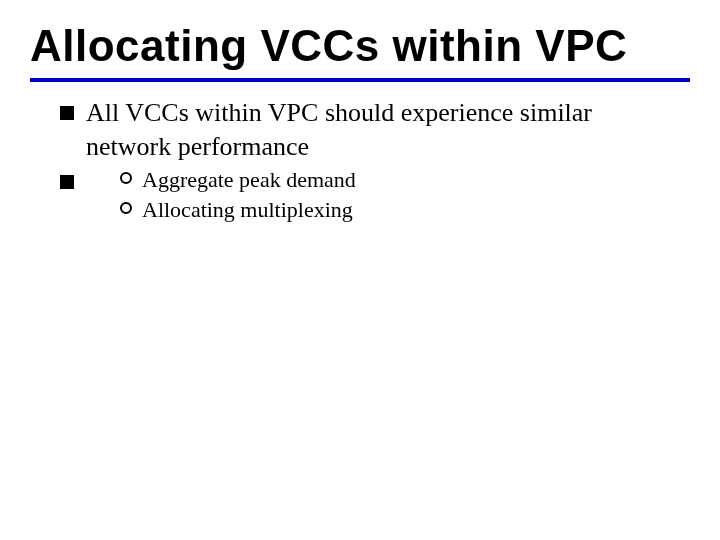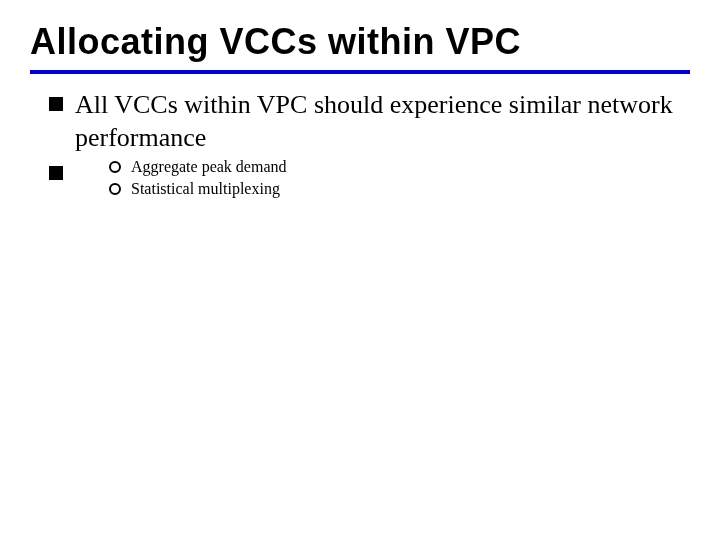--- a/index.html
+++ b/index.html
@@ -13,34 +13,34 @@
   }
   .slide {
     box-sizing: border-box;
     width: 720px;
     height: 540px;
     padding: 22px 30px 0 30px;
   }
   .title {
     font-family: Arial, Helvetica, sans-serif;
     font-weight: 900;
-    font-size: 36px;
+    font-size: 44px;
     letter-spacing: 0.5px;
     color: #000000;
     margin: 0 0 8px 0;
     line-height: 1.1;
   }
   .rule {
     border: none;
     border-top: 4px solid #0000c8;
     margin: 0 0 14px 0;
   }
   ul.level1 {
     list-style: none;
-    margin: 1px;
+    margin: 12px;
     padding: 0 0 0 18px;
   }
   ul.level1 > li {
     position: relative;
     font-size: 26px;
     line-height: 1.28;
     padding-left: 26px;
     margin: 0;
   }
   ul.level1 > li::before {
@@ -52,21 +52,21 @@
     height: 14px;
     background: #000000;
   }
   ul.level2 {
     list-style: none;
     margin: 2px 0 0 0;
     padding: 0 0 0 34px;
   }
   ul.level2 > li {
     position: relative;
-    font-size: 16px;
+    font-size: 22px;
     line-height: 1.35;
     padding-left: 22px;
     margin: 0;
   }
   ul.level2 > li::before {
     content: "";
     position: absolute;
     left: 0;
     top: 0.32em;
     width: 12px;
@@ -86,18 +86,18 @@
   <ul class="level1">
     <li>
       <span>All VCCs within VPC should experience similar network performance</span>
     </li>
     <li>
       <ul class="level2">
         <li>
           <span>Aggregate peak demand</span>
         </li>
         <li>
-          <span>Statistical multiplexing</span>
+          <span>Allocating multiplexing</span>
         </li>
       </ul>
     </li>
   </ul>
 </div>
 
 </body></html>

